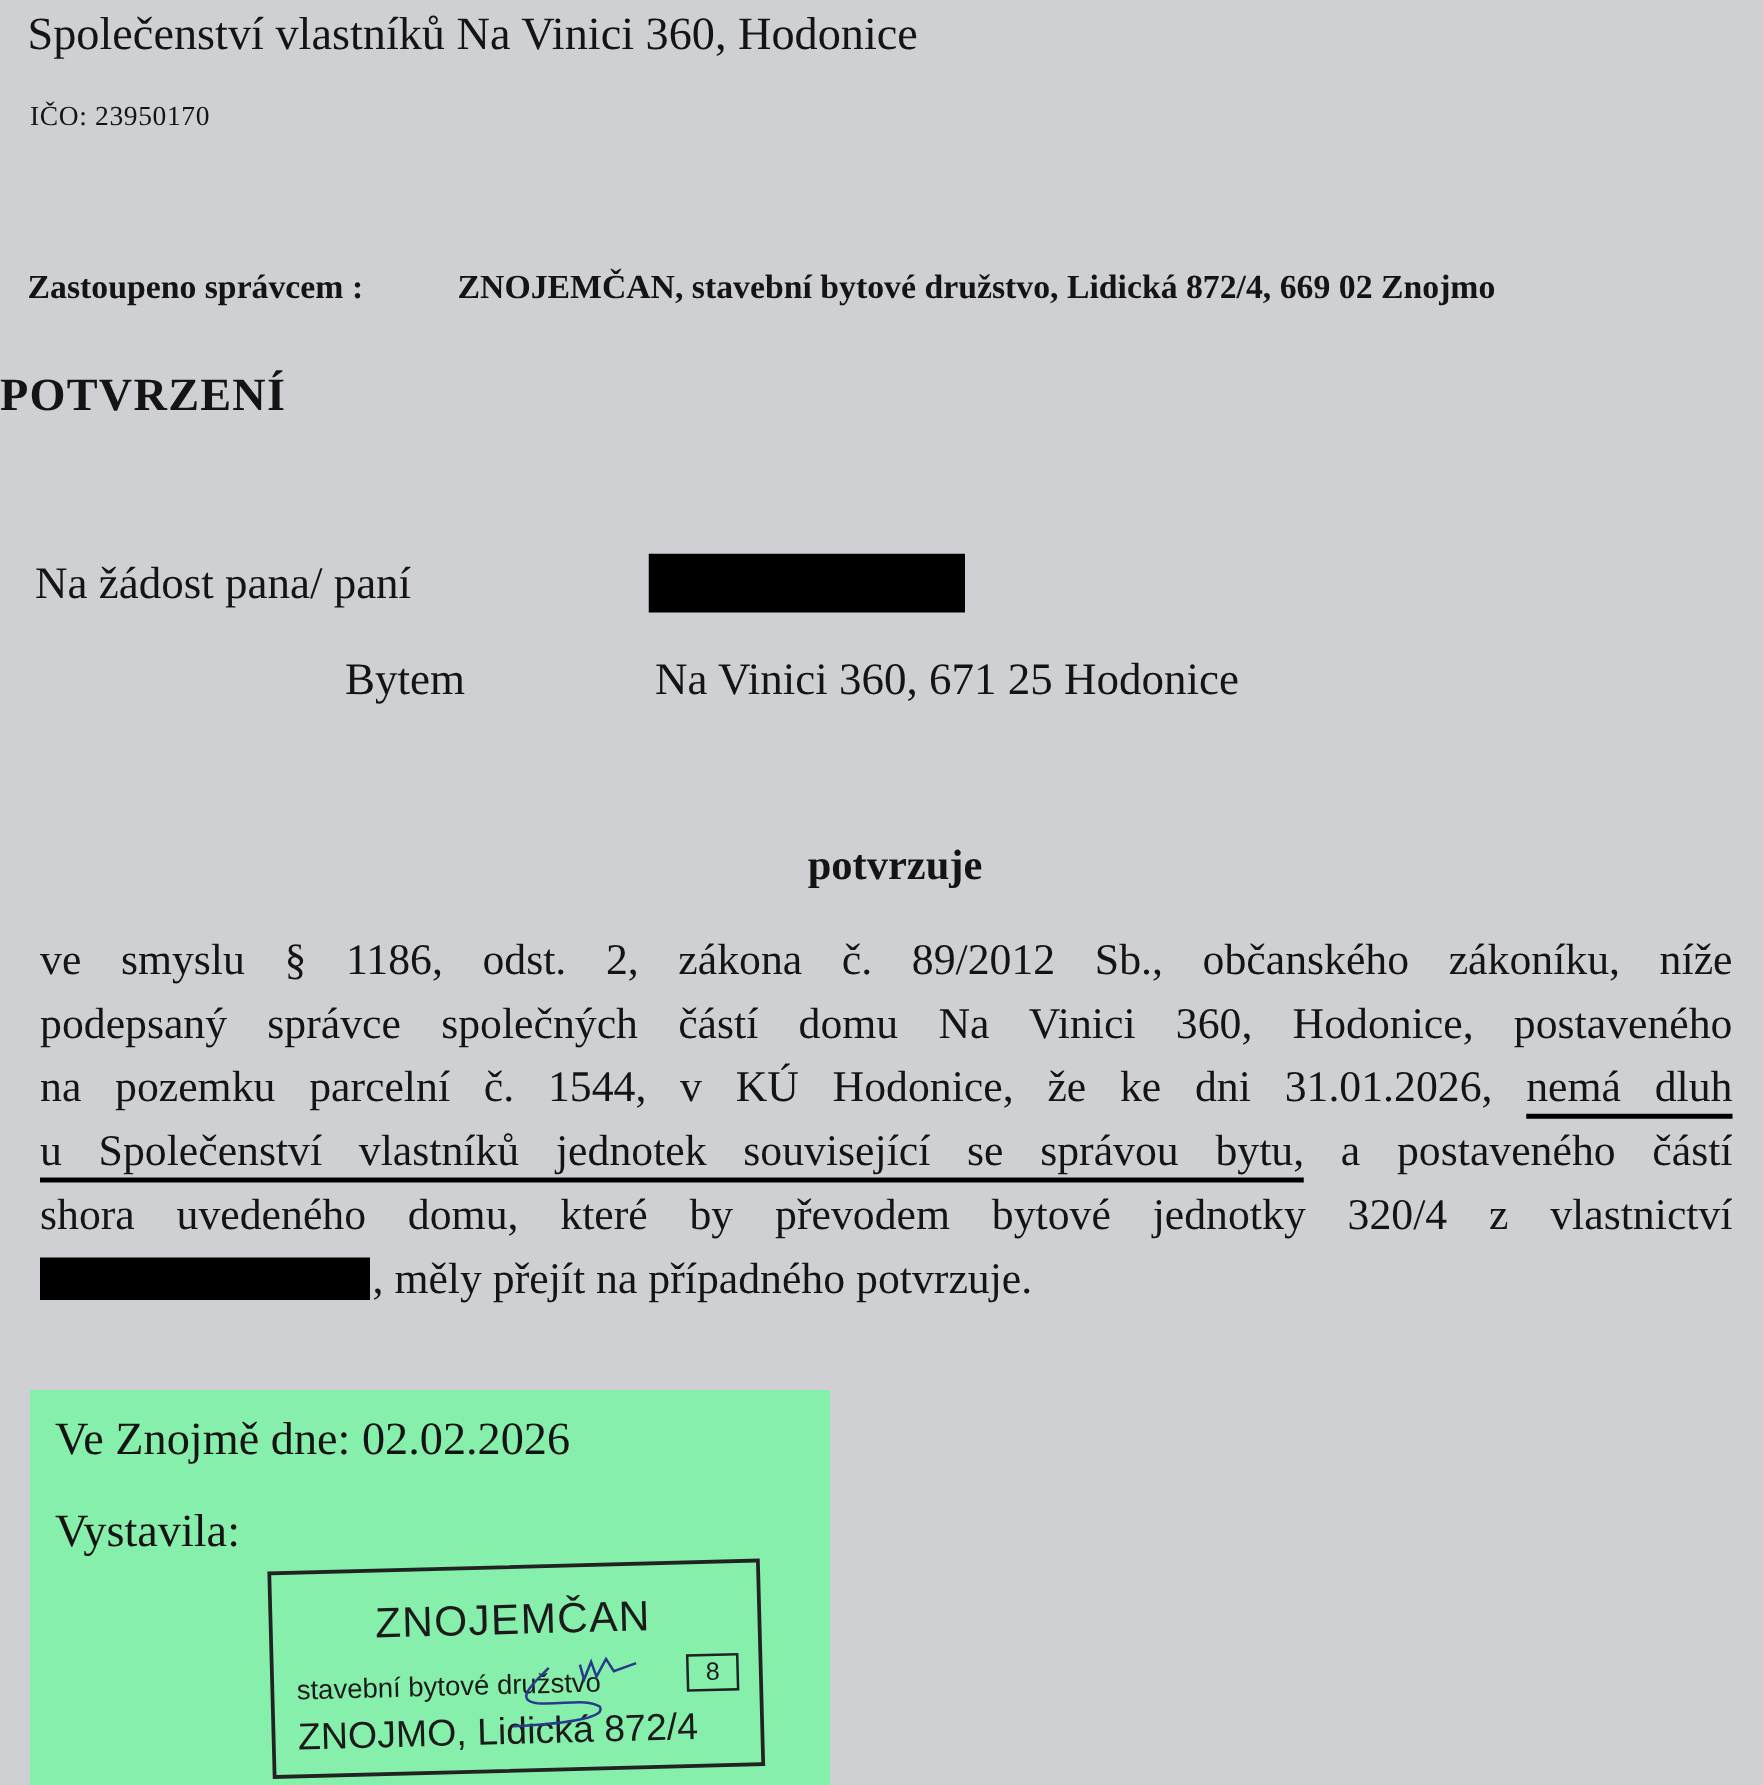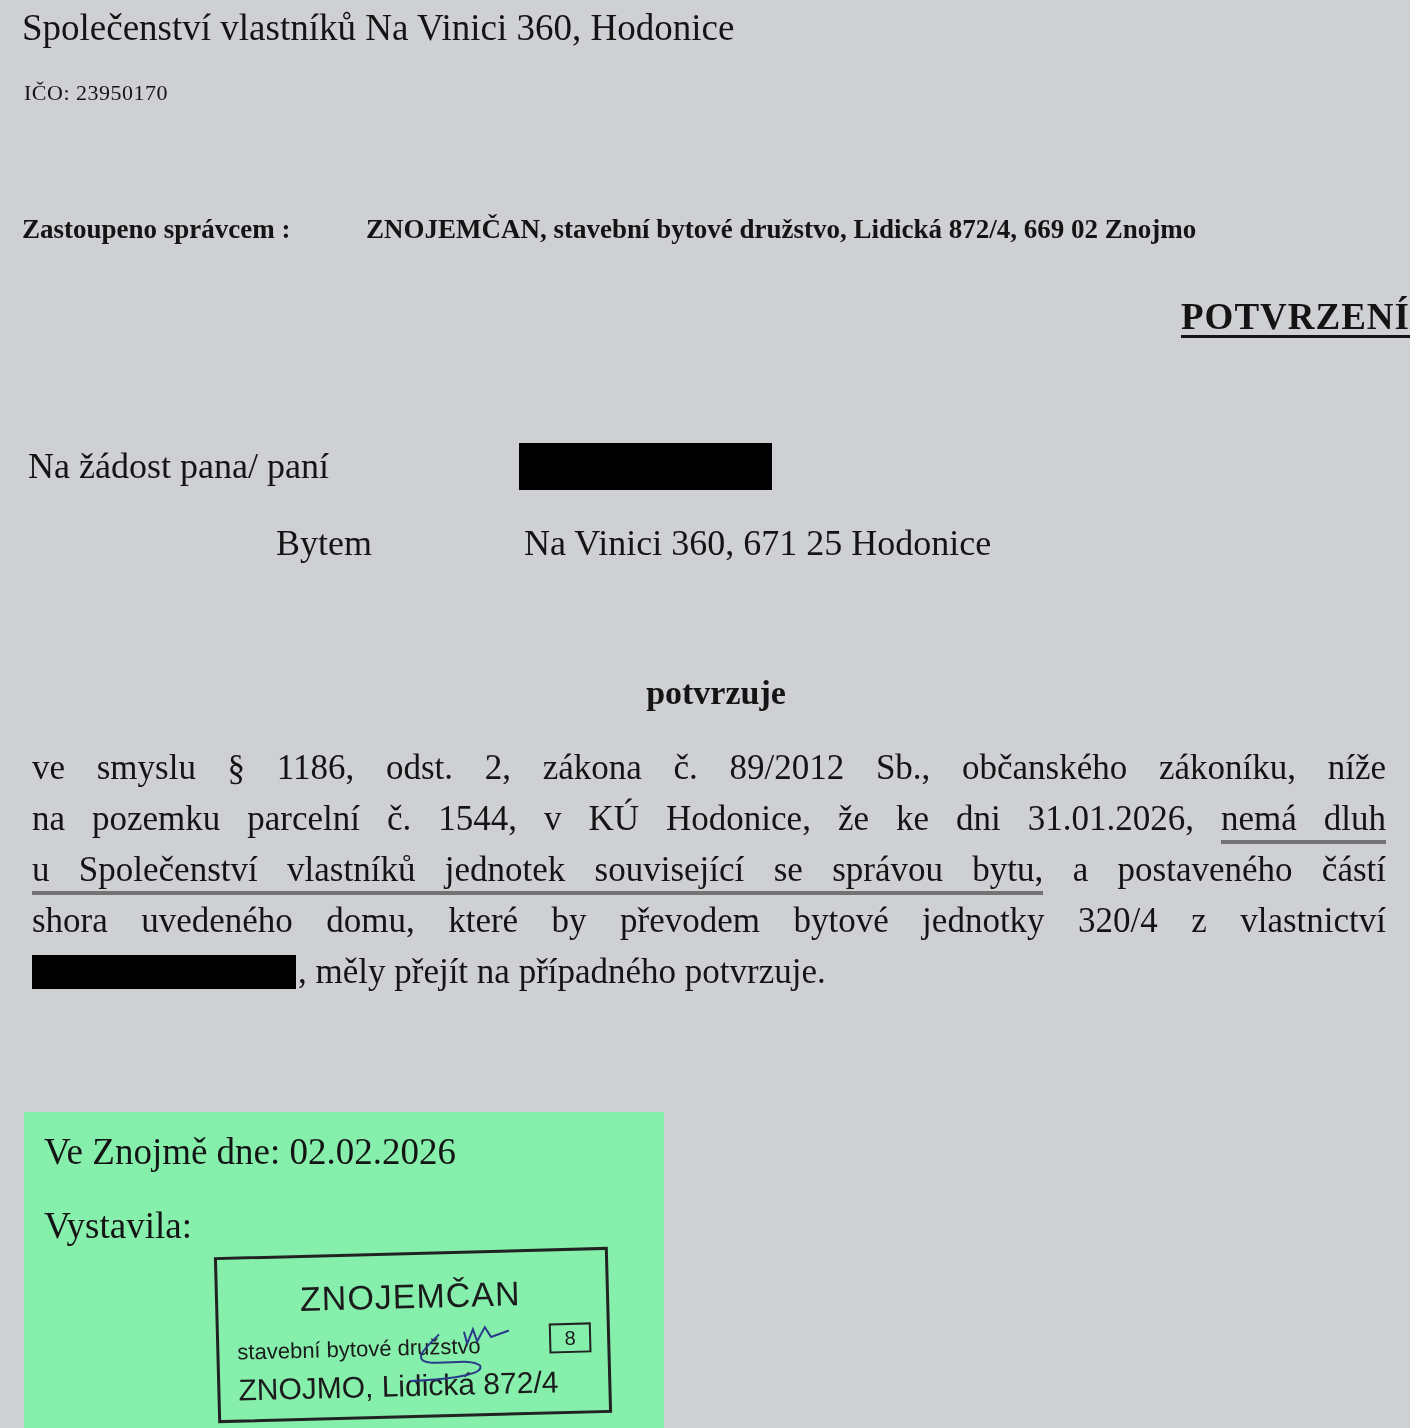--- a/index.html
+++ b/index.html
@@ -7,31 +7,31 @@
     width: 1410px; height: 1428px; position: relative; overflow: hidden;
     background: #cfd0d4;
     color: #141414;
     font-family: "Liberation Serif", "DejaVu Serif", serif;
   }
   .abs { position: absolute; white-space: nowrap; }
   .org-title { left: 22px; top: 6px; font-size: 37px; text-decoration-thickness: 2px; text-underline-offset: 6px; }
   .ico { left: 24px; top: 80px; font-size: 22px; font-family: Liberation Serif, serif; letter-spacing: 0.5px; }
   .rep { left: 22px; top: 214px; font-size: 27px; font-weight: bold; }
   .rep .label { display: inline-block; width: 344px; }
-  .doc-title { left: 0; width: 1410px; text-align: right; top: 295px; font-size: 37px; font-weight: bold; text-decoration: underline; text-decoration-thickness: 3px; text-underline-offset: 6px; letter-spacing: 1px; }
+  .doc-title { left: 0; width: 1410px; text-align: left; top: 295px; font-size: 37px; font-weight: bold; text-decoration-thickness: 3px; text-underline-offset: 6px; letter-spacing: 1px; }
   .req-label { left: 28px; top: 445px; font-size: 36px; }
   .redact { position: absolute; background: #000; }
   .r1 { left: 519px; top: 443px; width: 253px; height: 47px; }
   .bytem-label { left: 276px; top: 522px; font-size: 36px; }
   .bytem-val { left: 524px; top: 522px; font-size: 36px; }
   .confirm { left: 0; width: 1432px; text-align: center; top: 674px; font-size: 34px; font-weight: bold; }
   .body-text { position: absolute; left: 32px; width: 1354px; top: 742px; font-size: 35px; line-height: 51px; }
   .line { display: block; text-align: justify; text-align-last: justify; white-space: nowrap; height: 51px; }
   .line.last { text-align-last: left; }
-  .hl { border-bottom: 4px solid #737373; padding-bottom: 2px; }
+  .hl { border-bottom: 4px solid #000000; padding-bottom: 2px; }
   .r2 { display: inline-block; width: 264px; height: 34px; background: #000; vertical-align: -6px; margin-right: 2px; }
   .sign-box { position: absolute; left: 24px; top: 1112px; width: 640px; height: 316px; background: #86efac; }
   .place-date { left: 20px; top: 18px; font-size: 37px; }
   .issued { left: 20px; top: 92px; font-size: 37px; }
   .stamp { position: absolute; left: 192px; top: 140px; width: 388px; height: 160px; border: 3px solid #222; transform: rotate(-1.5deg); font-family: "Liberation Sans", "DejaVu Sans", sans-serif; color: #1b1b1b; }
   .st1 { position: absolute; left: 82px; top: 22px; font-size: 34px; letter-spacing: 1px; }
   .st2 { position: absolute; left: 18px; top: 80px; font-size: 22px; }
   .st-num { position: absolute; left: 330px; top: 72px; width: 38px; height: 26px; border: 2px solid #222; font-size: 20px; text-align: center; line-height: 26px; }
   .st3 { position: absolute; left: 18px; top: 114px; font-size: 30px; }
   .signature { position: absolute; left: 150px; top: 50px; width: 180px; height: 80px; }
@@ -49,20 +49,21 @@
 
 <div class="abs req-label">Na žádost pana/ paní</div>
 <div class="redact r1"></div>
 <div class="abs bytem-label">Bytem</div>
 <div class="abs bytem-val">Na Vinici 360, 671 25 Hodonice</div>
 
 <div class="abs confirm">potvrzuje</div>
 
 <div class="body-text">
   <span class="line">ve smyslu § 1186, odst. 2, zákona č. 89/2012 Sb., občanského zákoníku, níže</span>
+  <span class="line">podepsaný správce společných částí domu Na Vinici 360, Hodonice, postaveného</span>
   <span class="line"><span>na pozemku parcelní č. 1544, v KÚ Hodonice, že ke dni  31.01.2026, </span><span class="hl">nemá dluh</span></span>
   <span class="line"><span class="hl">u Společenství vlastníků jednotek související se správou bytu,</span><span> a postaveného částí</span></span>
   <span class="line">shora uvedeného domu, které by převodem bytové jednotky 320/4 z vlastnictví</span>
   <span class="line last"><span class="r2"></span><span>, měly přejít na případného potvrzuje.</span></span>
 </div>
 
 <div class="sign-box">
   <div class="abs place-date">Ve Znojmě dne: 02.02.2026</div>
   <div class="abs issued">Vystavila:</div>
   <div class="stamp">

